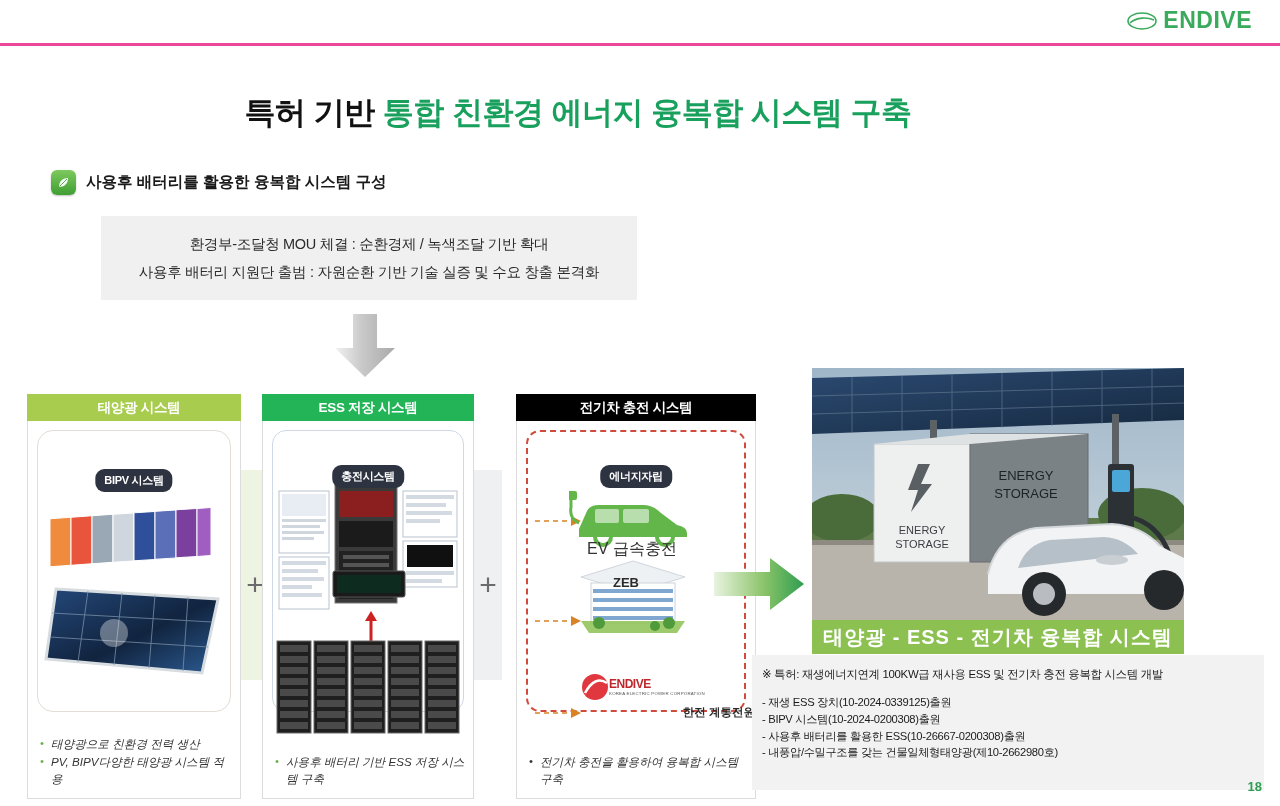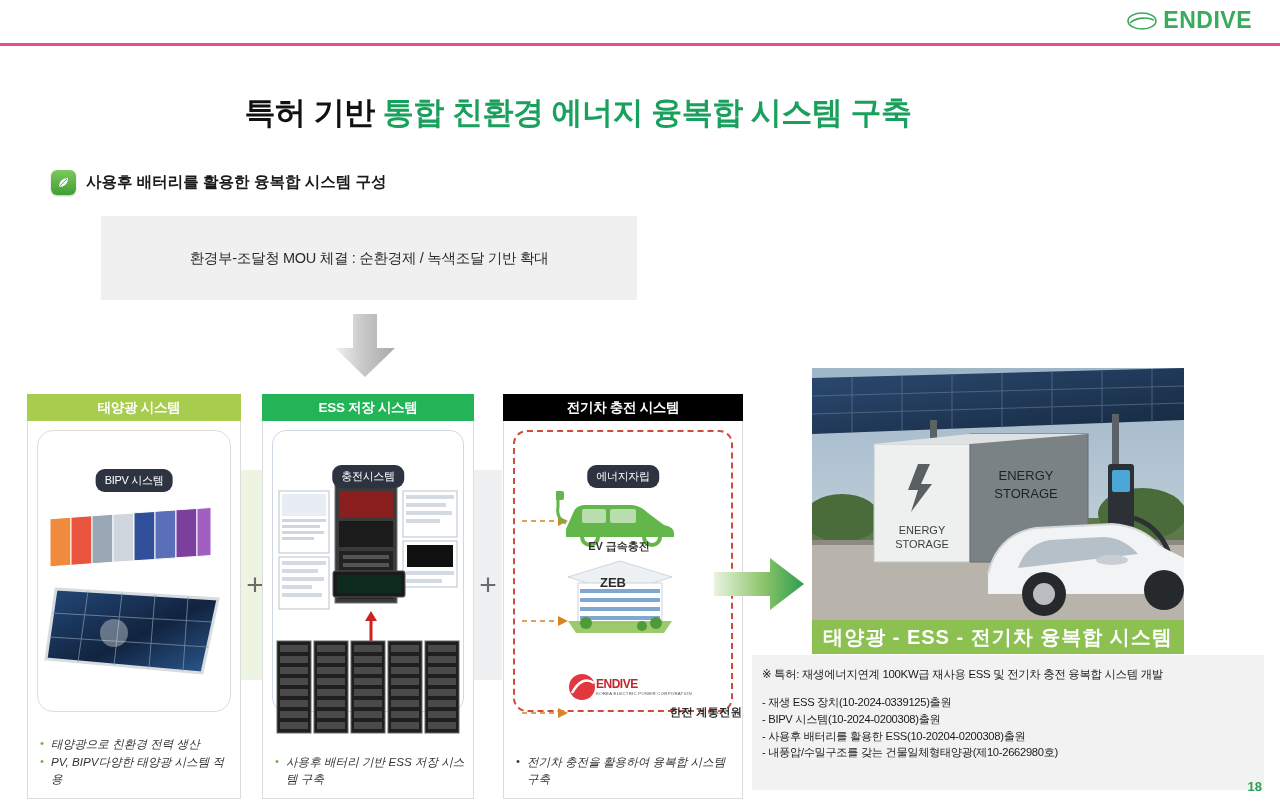--- a/index.html
+++ b/index.html
@@ -67,33 +67,33 @@
   }
   .panel-head.pv   { background: #a8cc4e; color: #ffffff; padding-left: 10px; }
   .panel-head.ess  { background: #22b457; color: #ffffff; }
   .panel-head.ev   { background: #000000; color: #ffffff; }
   .panel-body {
     border: 1px solid #dcdcdc; border-top: none; background: #fff;
     height: 378px; position: relative;
   }
   .panel-pv  { left: 27px;  width: 214px; }
   .panel-ess { left: 262px; width: 212px; }
-  .panel-ev  { left: 503px; width: 240px; }
+  .panel-ev  { left: 516px; width: 240px; }
 
   .inner-frame {
     position: absolute; left: 9px; top: 9px; right: 9px; bottom: 86px;
     border: 1px solid #e2ded6; border-radius: 16px;
   }
   .inner-frame.ess { border-color: #cfd8e6; border-radius: 14px; }
   .inner-frame.ev  { border: 1px dashed #d14b3c; border-radius: 14px;
                      border-width: 2px; }
 
   .chip {
     position: absolute; background: #2d3340; color: #fff;
-    font-size: 11px; font-weight: 400; border-radius: 9px;
+    font-size: 11px; font-weight: 700; border-radius: 9px;
     padding: 4px 9px; white-space: nowrap; z-index: 4;
     letter-spacing: -.3px;
   }
 
   .bullets {
     position: absolute; left: 12px; right: 8px; bottom: 8px;
     font-size: 11.6px; color: #333; line-height: 1.45;
   }
   .bullets li { list-style: none; position: relative; padding-left: 11px; margin-bottom: 2px; font-style: italic; }
   .bullets li:before {
@@ -165,20 +165,21 @@
     <svg width="15" height="15" viewBox="0 0 15 15">
       <path d="M12 3 C12 9, 8 12, 3 12 C3 6, 7 3, 12 3 Z" fill="#ffffff" opacity=".95"></path>
       <path d="M11 4 C8 7, 6 9, 3.5 11.5" stroke="#4aa03a" stroke-width=".9" fill="none"></path>
     </svg>
   </span>
   <span class="sec-head-label">사용후 배터리를 활용한 융복합 시스템 구성</span>
 </div>
 
 <div class="info-box">
   <div class="info-line">환경부-조달청 MOU 체결 : 순환경제 / 녹색조달 기반 확대</div>
+  <div class="info-line">사용후 배터리 지원단 출범 : 자원순환 기반 기술 실증 및 수요 창출 본격화</div>
 </div>
 
 <div class="down-arrow">
   <svg width="66" height="64" viewBox="0 0 66 64">
     <defs>
       <linearGradient id="gdown" x1="0" y1="0" x2="1" y2="0">
         <stop offset="0%" stop-color="#f2f2f2"></stop>
         <stop offset="45%" stop-color="#c9c9c9"></stop>
         <stop offset="100%" stop-color="#a9a9a9"></stop>
       </linearGradient>
@@ -378,21 +379,21 @@
 
     <svg style="position:absolute;left:52px;top:68px;" width="126" height="58">
       <path d="M10 40 L18 22 Q21 16 30 16 L74 16 Q84 16 92 24 L108 36 Q118 38 118 44 L118 48 L10 48 Z" fill="#63b74a"></path>
       <rect x="26" y="20" width="24" height="14" rx="2" fill="#ffffff" opacity=".55"></rect>
       <rect x="54" y="20" width="26" height="14" rx="2" fill="#ffffff" opacity=".55"></rect>
       <circle cx="34" cy="48" r="8" fill="none" stroke="#63b74a" stroke-width="4"></circle>
       <circle cx="96" cy="48" r="8" fill="none" stroke="#63b74a" stroke-width="4"></circle>
       <path d="M10 34 Q0 30 2 18 L2 10" stroke="#63b74a" stroke-width="3" fill="none"></path>
       <rect x="-4" y="2" width="12" height="9" rx="2" fill="#63b74a"></rect>
     </svg>
-    <div style="position:absolute;left:52px;top:118px;width:126px;text-align:center;font-size:11px;font-weight:700;color:#333;">EV 급속충전</div>
+    <div style="position:absolute;left:52px;top:118px;width:126px;text-align:center;font-size:16px;font-weight:400;color:#333;">EV 급속충전</div>
 
     <svg style="position:absolute;left:56px;top:136px;" width="120" height="80">
       <polygon points="60,4 112,20 60,36 8,20" fill="#eef1f3" stroke="#cfd6dd"></polygon>
       <rect x="18" y="26" width="84" height="40" fill="#ffffff" stroke="#cbd3da"></rect>
       <g fill="#7fa7cf">
         <rect x="20" y="32" width="80" height="4"></rect>
         <rect x="20" y="41" width="80" height="4"></rect>
         <rect x="20" y="50" width="80" height="4"></rect>
         <rect x="20" y="59" width="80" height="4"></rect>
       </g>
@@ -492,17 +493,17 @@
     </g>
   </svg>
 </div>
 
 <div class="photo-caption">태양광 - ESS - 전기차 융복합 시스템</div>
 
 <div class="patent">
   <div class="patent-title">※ 특허: 재생에너지연계 100KW급 재사용 ESS 및 전기차 충전 융복합 시스템 개발</div>
   <div class="patent-line">- 재생 ESS 장치(10-2024-0339125)출원</div>
   <div class="patent-line">- BIPV 시스템(10-2024-0200308)출원</div>
-  <div class="patent-line">- 사용후 배터리를 활용한 ESS(10-20204-0200308)출원</div>
+  <div class="patent-line">- 사용후 배터리를 활용한 ESS(10-26667-0200308)출원</div>
   <div class="patent-line">- 내풍압/수밀구조를 갖는 건물일체형태양광(제10-2662980호)</div>
 </div>
 
 <div class="page-num">18</div>
 
 </body></html>

